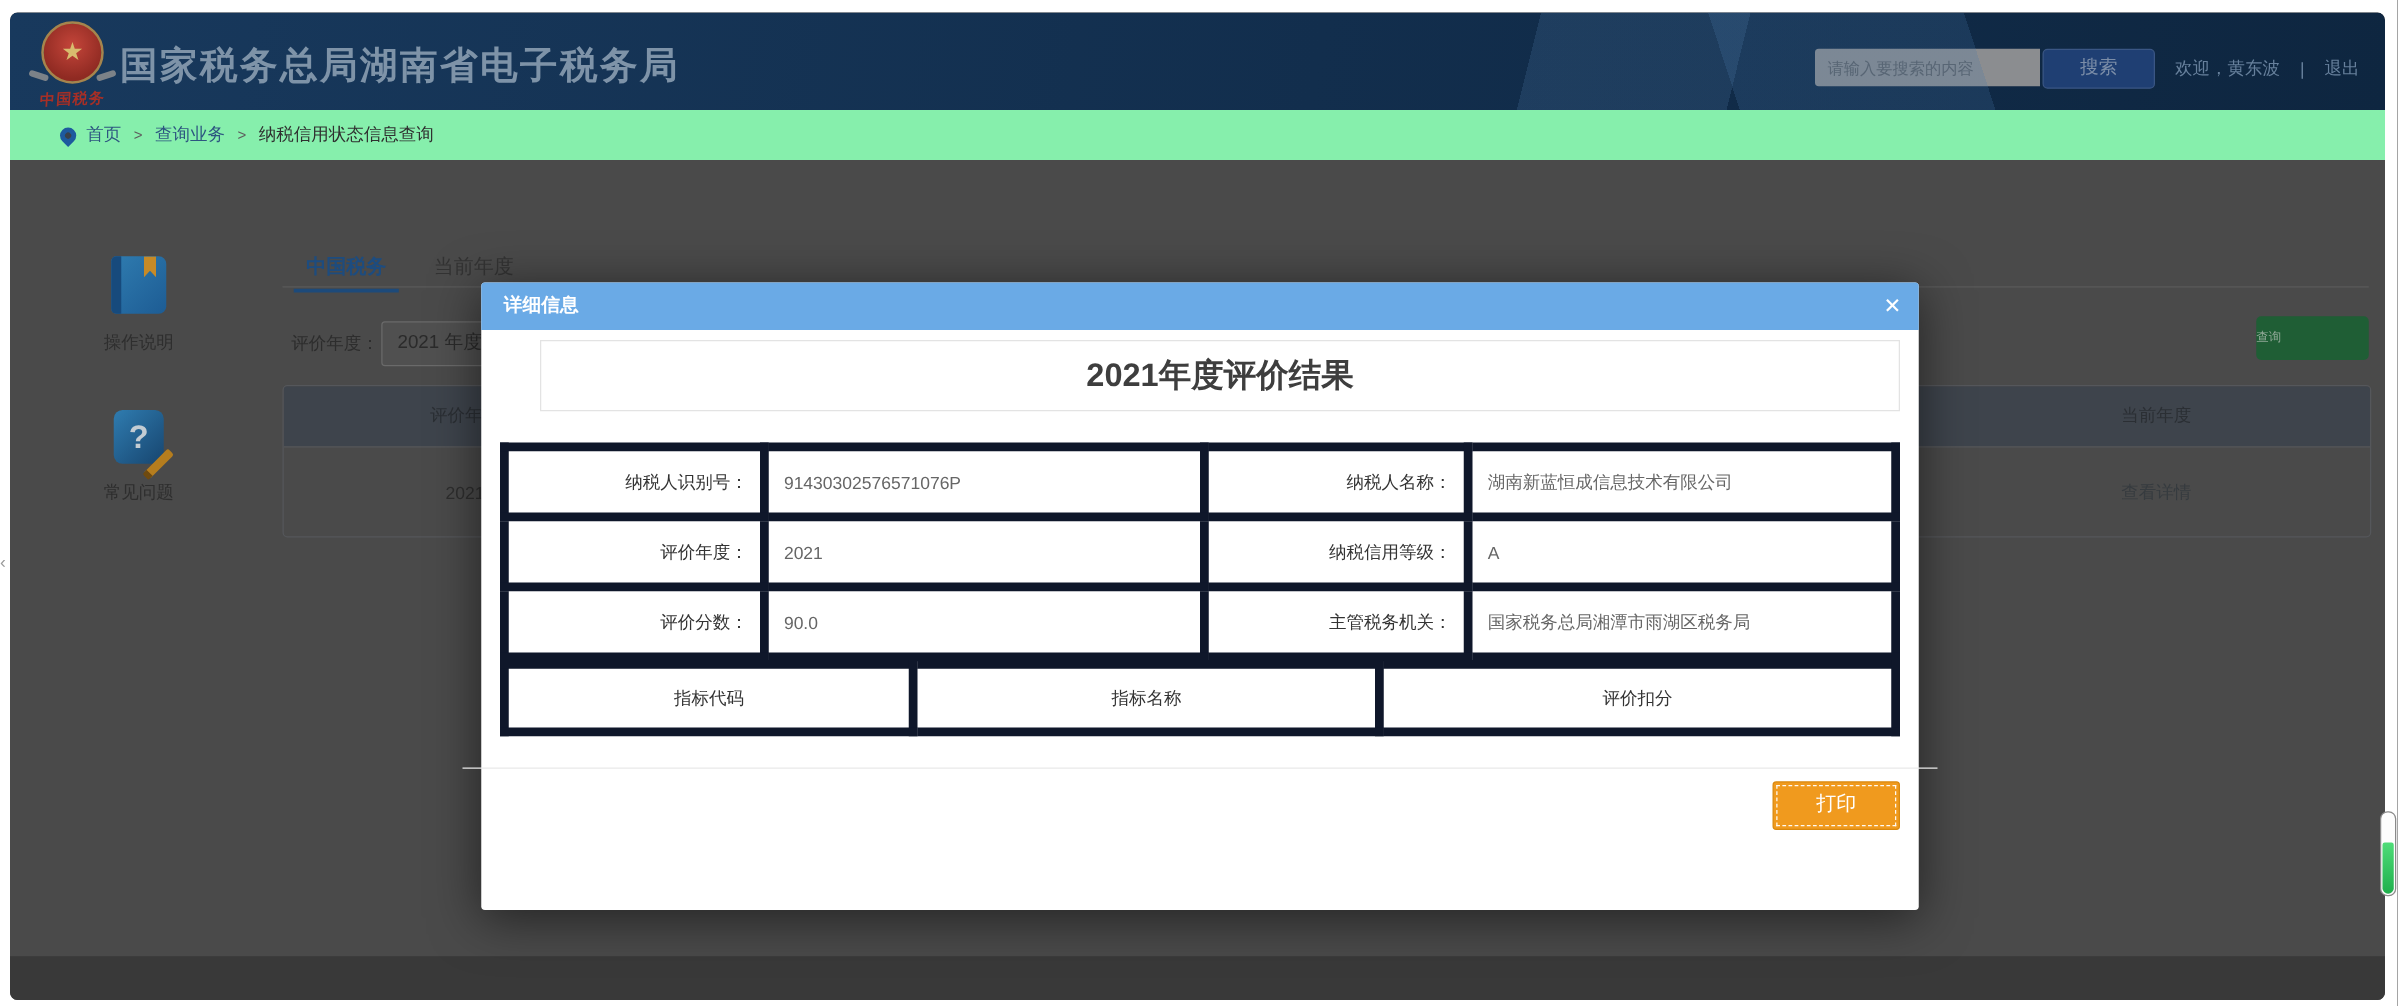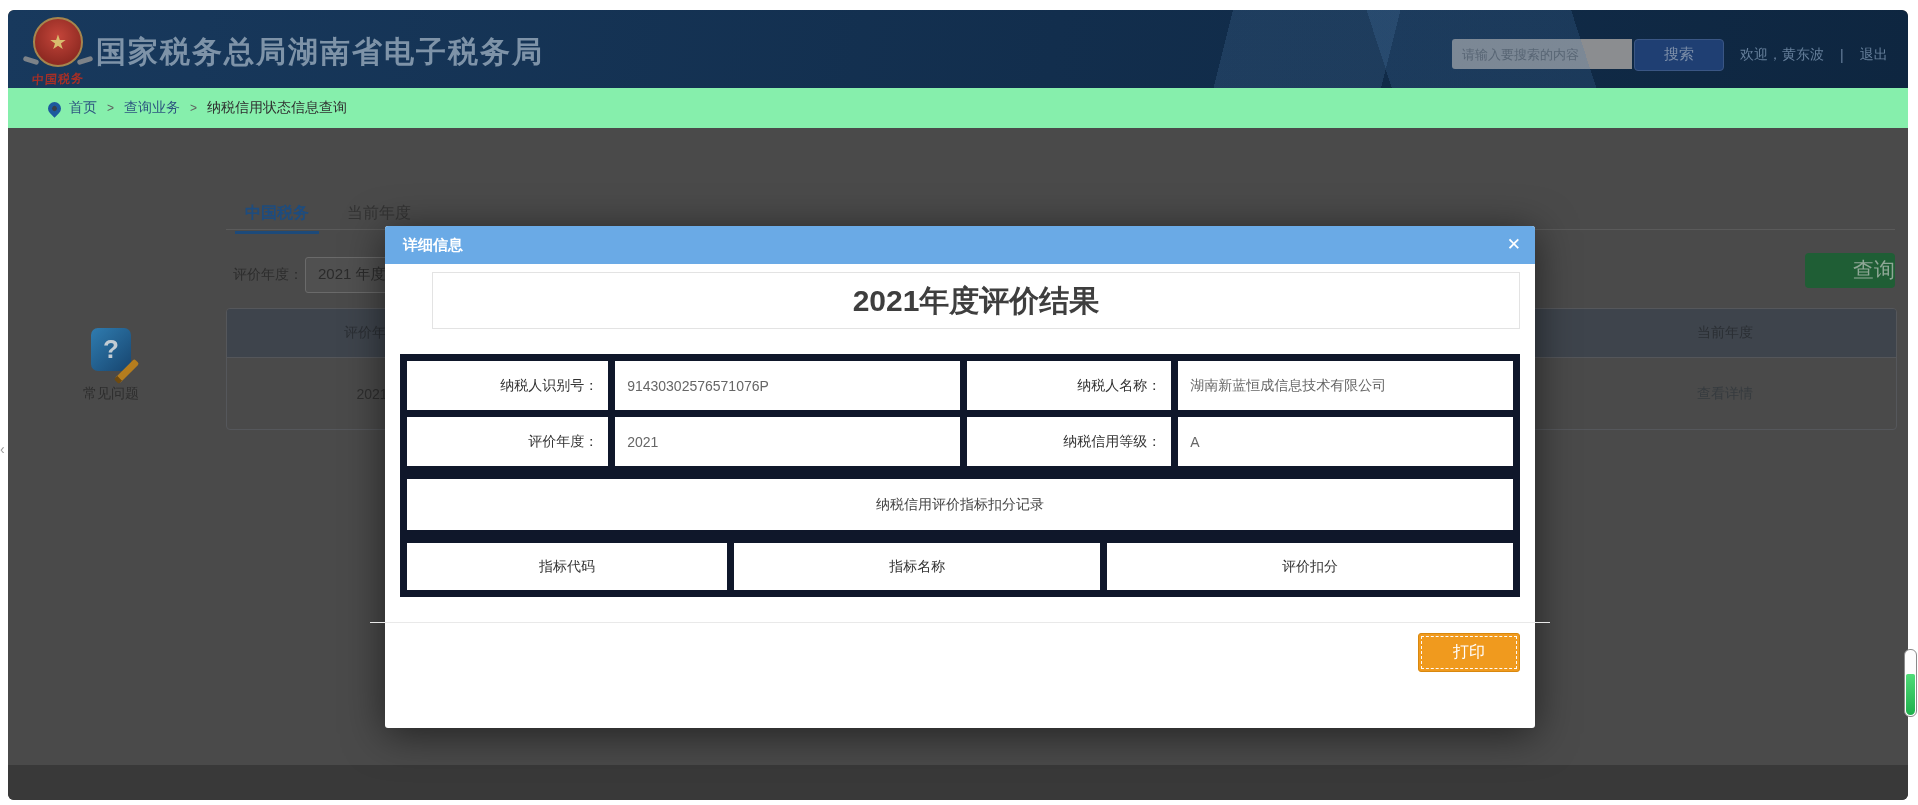--- a/index.html
+++ b/index.html
@@ -109,21 +109,21 @@
   
   .flt-label{position:absolute;left:225px;top:256px;font-size:14px;color:#2d2d2d;}
   .flt-select{
     position:absolute;left:297px;top:247px;width:150px;height:34px;background:#505050;
     border:1px solid #6a6a6a;border-radius:3px;font-size:15px;color:#2b2b2b;
     line-height:32px;padding-left:12px;cursor:pointer;
   }
   .flt-select .caret{position:absolute;right:10px;top:0;color:#747474;font-size:11px;}
   .btn-query{
     position:absolute;left:1797px;top:243px;width:90px;height:35px;background:#1f5e35;
-    border-radius:4px;color:#8fa796;font-size:21px;text-align:right;line-height:35px;cursor:pointer;font-family:Liberation Serif, serif;
+    border-radius:4px;color:#8fa796;font-size:10px;text-align:left;line-height:35px;cursor:pointer;
   }
   
   .bg-table{
     position:absolute;left:218px;top:298px;width:1669px;height:120px;
     border:1px solid #55575b;border-radius:4px;overflow:hidden;
   }
   .bgt-head{position:relative;height:48px;background:#3e444c;}
   .bgt-row{position:relative;height:71px;border-top:1px solid #54565a;}
   .bgt-col-year{position:absolute;left:0;top:0;width:290px;height:100%;
     display:flex;align-items:center;justify-content:center;font-size:14px;}
@@ -142,21 +142,21 @@
   .m-titlebar{
     height:38px;background:#6aaae6;border-radius:3px 3px 0 0;position:relative;
   }
   .m-title{line-height:38px;padding-left:18px;color:#ffffff;font-size:15px;font-weight:bold;}
   .m-close{
     position:absolute;right:14px;top:0;line-height:38px;color:#ffffff;font-size:17px;cursor:pointer;
   }
   .m-body{padding:8px 15px 0 15px;}
   .m-heading{
     height:55px;border:1px solid #e3e3e3;text-align:center;line-height:55px;
-    font-size:30px;font-weight:bold;color:#3e3e3e;margin-left:32px;
+    font-size:26px;font-weight:bold;color:#3e3e3e;margin-left:32px;
   }
   table.mtab{width:100%;border-collapse:collapse;table-layout:fixed;}
   .m-fields{margin-top:25px;}
   table.mtab td{border:7px solid #0f172a;font-size:14px;}
   .m-fields td{height:47px;}
   td.f-lab{color:#333333;text-align:right;padding-right:10px;}
   td.f-val{color:#666666;text-align:left;padding-left:12px;}
   .m-sec{margin-top:-1px;}
   .m-sec td{height:49px;text-align:center;color:#444444;}
   .m-ded{margin-top:-1px;}
@@ -209,20 +209,24 @@
 
   <div class="crumbbar">
     <span class="pin"></span>
     <span class="crumb-lnk">首页</span>
     <span class="crumb-sep">&gt;</span>
     <span class="crumb-lnk">查询业务</span>
     <span class="crumb-sep">&gt;</span>
     <span class="crumb-cur">纳税信用状态信息查询</span>
   </div>
 
+  <div class="side-item si-1">
+    <div class="icon-book"></div>
+    <span class="lbl">操作说明</span>
+  </div>
   <div class="side-item si-2">
     <div class="icon-question">?</div>
     <span class="lbl">常见问题</span>
   </div>
 
   <div class="tab tab-active">中国税务</div>
   <div class="tab tab-idle">当前年度</div>
   <div class="tabline"></div>
 
   <div class="flt-label">评价年度：</div>
@@ -267,30 +271,29 @@
         <td class="f-val">91430302576571076P</td>
         <td class="f-lab">纳税人名称：</td>
         <td class="f-val">湖南新蓝恒成信息技术有限公司</td>
       </tr>
       <tr>
         <td class="f-lab">评价年度：</td>
         <td class="f-val">2021</td>
         <td class="f-lab">纳税信用等级：</td>
         <td class="f-val">A</td>
       </tr>
-    </tbody>
-      </table>
-
-    <table class="mtab m-sec">
-      <tbody>
-          <tr>
-        <td>纳税信用评价指标扣分记录</td>
+      <tr>
+        <td class="f-lab">评价分数：</td>
+        <td class="f-val">90.0</td>
+        <td class="f-lab">主管税务机关：</td>
+        <td class="f-val">国家税务总局湘潭市雨湖区税务局</td>
       </tr>
     </tbody>
       </table>
+
 
     <table class="mtab m-ded">
       <colgroup>
           <col style="width:29.4%">
           <col style="width:33.5%">
           <col style="width:37.1%">
         </colgroup>
       <tbody>
           <tr>
         <td class="d-h">指标代码</td>

